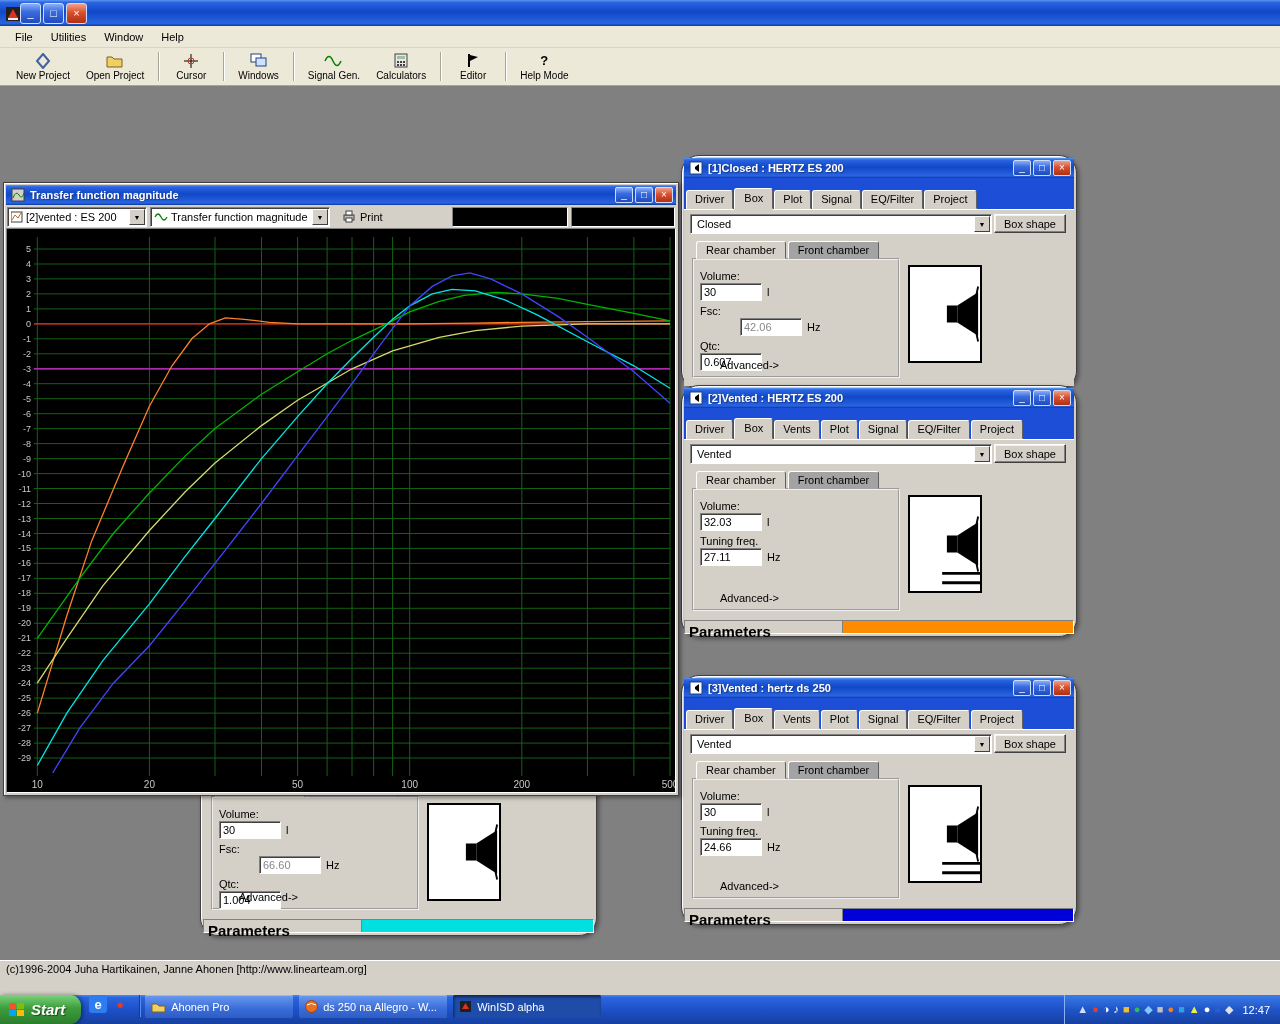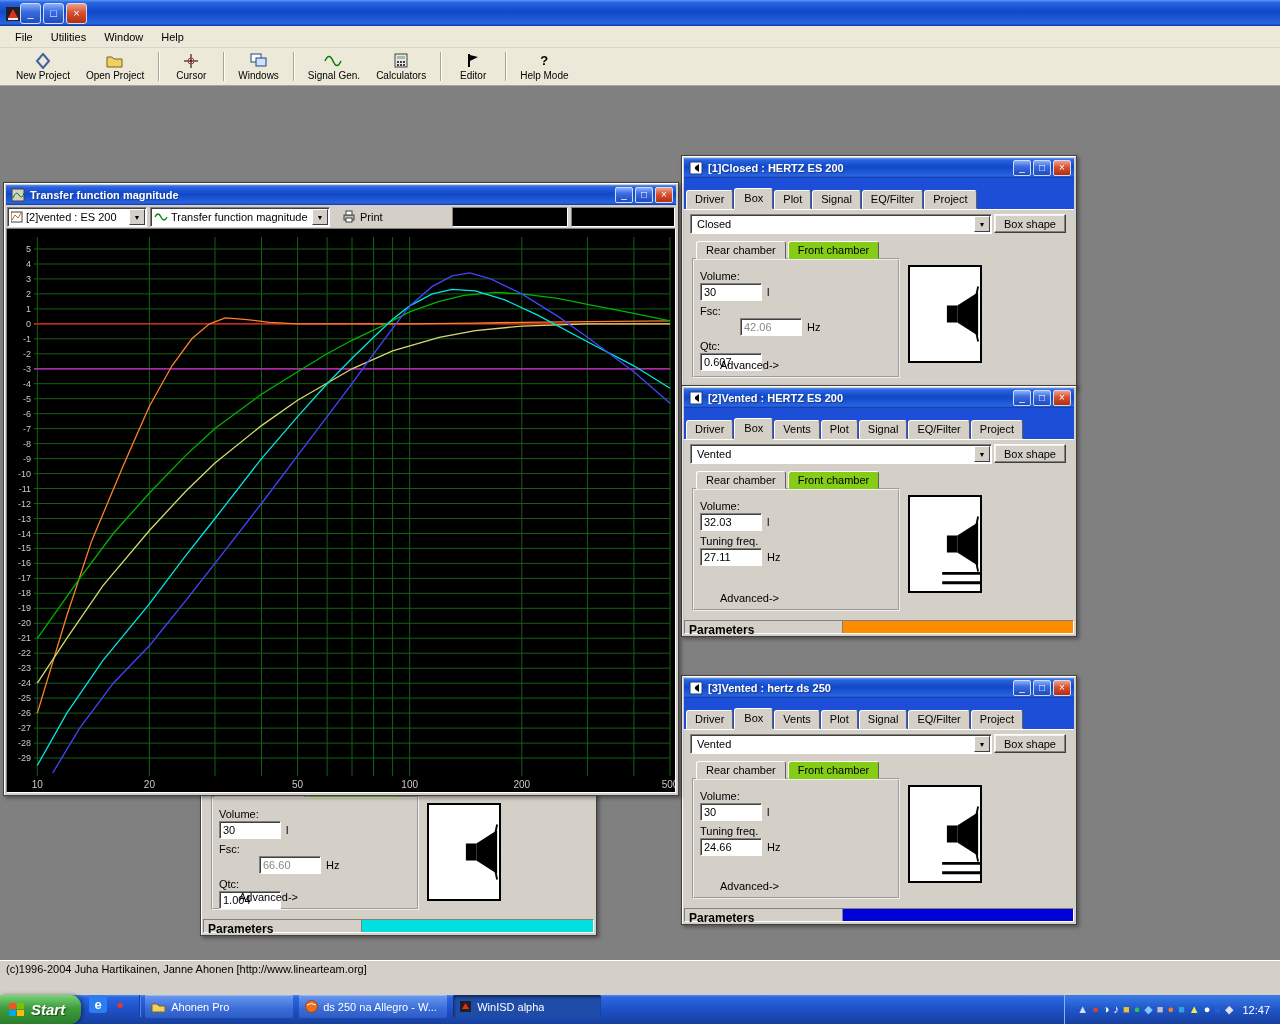--- a/index.html
+++ b/index.html
@@ -47,40 +47,40 @@
   .flatbtn { height:20px; display:flex; align-items:center; gap:4px; padding:0 8px; background:#d4d0c8; border:1px solid #d4d0c8; cursor:pointer; }
   .readout { height:20px; background:#000; border:1px solid; border-color:#808080 #fff #fff #808080; }
   #plot { flex:1; background:#000; border:1px solid; border-color:#808080 #fff #fff #808080; }
 
   
   .tabs { display:flex; align-items:flex-end; height:32px; padding:2px 2px 0 2px; border-bottom:1px solid #fff; background:#1d4ed8;text-align:right; }
   .tab { padding:2px 8px 3px 8px; border:1px solid; border-color:#fff #606060 #d4d0c8 #fff; border-radius:3px 3px 0 0; margin-right:1px;
     background:#d4d0c8; cursor:pointer; position:relative; font-size:11px; }
   .tab.active { padding:3px 9px 4px 9px; top:0px; z-index:2; box-shadow:0 1px 0 #d4d0c8; }
   .pbody { position:relative; flex:1; background:#d4d0c8; }
-  .paramwin { display:flex; flex-direction:column; }
+  .paramwin { display:flex; flex-direction:column;border-radius:18px; }
   .boxtype-combo { position:absolute; left:6px; top:4px; width:302px; }
   .boxshape-btn { position:absolute; right:8px; top:4px; width:72px; height:19px; background:#d4d0c8;
     border:1px solid; border-color:#fff #404040 #404040 #fff; box-shadow:inset -1px -1px 0 #808080, inset 1px 1px 0 #f4f2ee;
     font-size:11px; cursor:pointer; text-align:center; }
   .chtabs { position:absolute; left:12px; top:31px; display:flex; z-index:2; }
   .chtab { padding:2px 9px; border:1px solid; border-color:#fff #606060 transparent #fff; border-radius:3px 3px 0 0; margin-right:2px;
-    background:#84cc16; cursor:pointer; font-size:11px; }
+    background:#a3a3a3; cursor:pointer; font-size:11px; }
   .fieldgroup { position:absolute; left:8px; top:48px; bottom:8px; width:208px; border:2px groove #f0f0f0; }
   .fields { position:absolute; left:6px; top:6px; width:96px; }
   .flabel { margin:4px 0 1px 0; color:#000; }
   .frow { display:flex; align-items:center; gap:5px; }
   .tin { width:62px; height:18px; border:1px solid; border-color:#808080 #fff #fff #808080; box-shadow:inset 1px 1px 0 #404040;
     background:#fff; font-family:"Liberation Sans",sans-serif; font-size:11px; padding:1px 3px; color:#000; }
   .tin.dis { color:#888;margin-left:40px; }
   .unit { color:#000; }
   .advanced { position:absolute; left:26px; bottom:5px; color:#000; cursor:pointer; }
   .boxdraw { position:absolute; left:224px; top:55px; width:74px; height:98px; background:#fff; border:2px solid #000; }
   .pbar { height:14px; margin-top:1px; display:flex; border:1px solid; border-color:#808080 #fff #fff #808080; }
-  .pbar .plabel { width:158px; background:#d4d0c8; font-size:12px; font-weight:bold; padding:2px 0 0 4px; border-right:1px solid #808080; }
+  .pbar .plabel { width:158px; background:#d4d0c8; font-size:15px; font-weight:bold; padding:2px 0 0 4px; border-right:1px solid #808080; }
   .pbar .pfill { flex:1; }
 
   
   #taskbar { position:absolute; left:0; right:0; bottom:0; height:29px;
     background:linear-gradient(180deg,#4a8cf4 0%,#2a66e0 8%,#1e50c8 50%,#16409f 100%); display:flex; align-items:flex-start; z-index:50; }
   #start-btn { height:29px; padding:0 16px 0 8px; display:flex; align-items:center; gap:5px; color:#fff; font-weight:bold; font-style:italic;
     font-size:15px; background:linear-gradient(180deg,#7bd37b 0%,#3d9e3d 45%,#2c7d2c 100%); border-radius:0 11px 11px 0;
     box-shadow:2px 0 4px rgba(0,0,0,.4); cursor:pointer; text-shadow:1px 1px 1px #1a4a1a; }
   #quicklaunch { display:flex; align-items:center; gap:4px; padding:0 8px; }
   .ql-icon { width:18px; height:18px; display:flex; align-items:center; justify-content:center; font-size:13px; font-weight:bold; cursor:pointer; }

